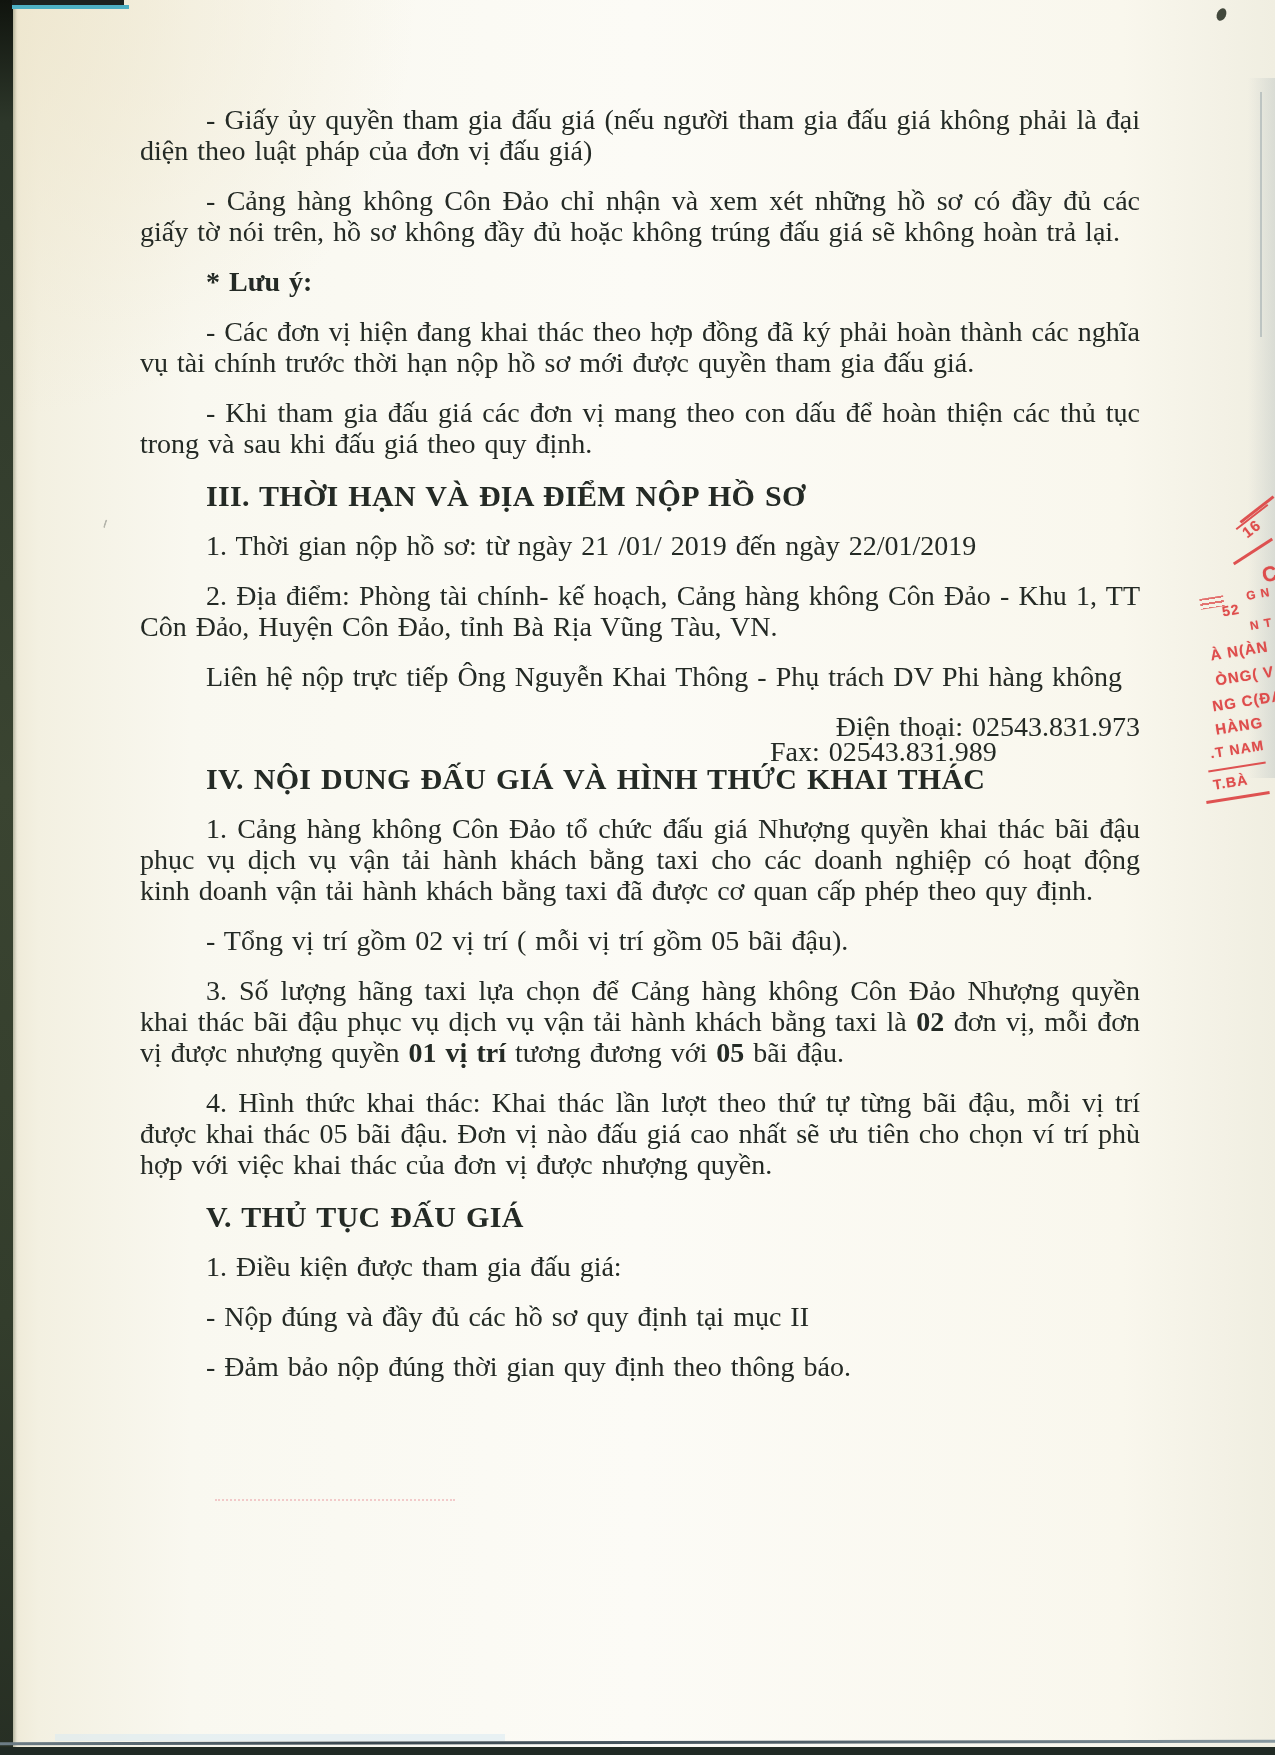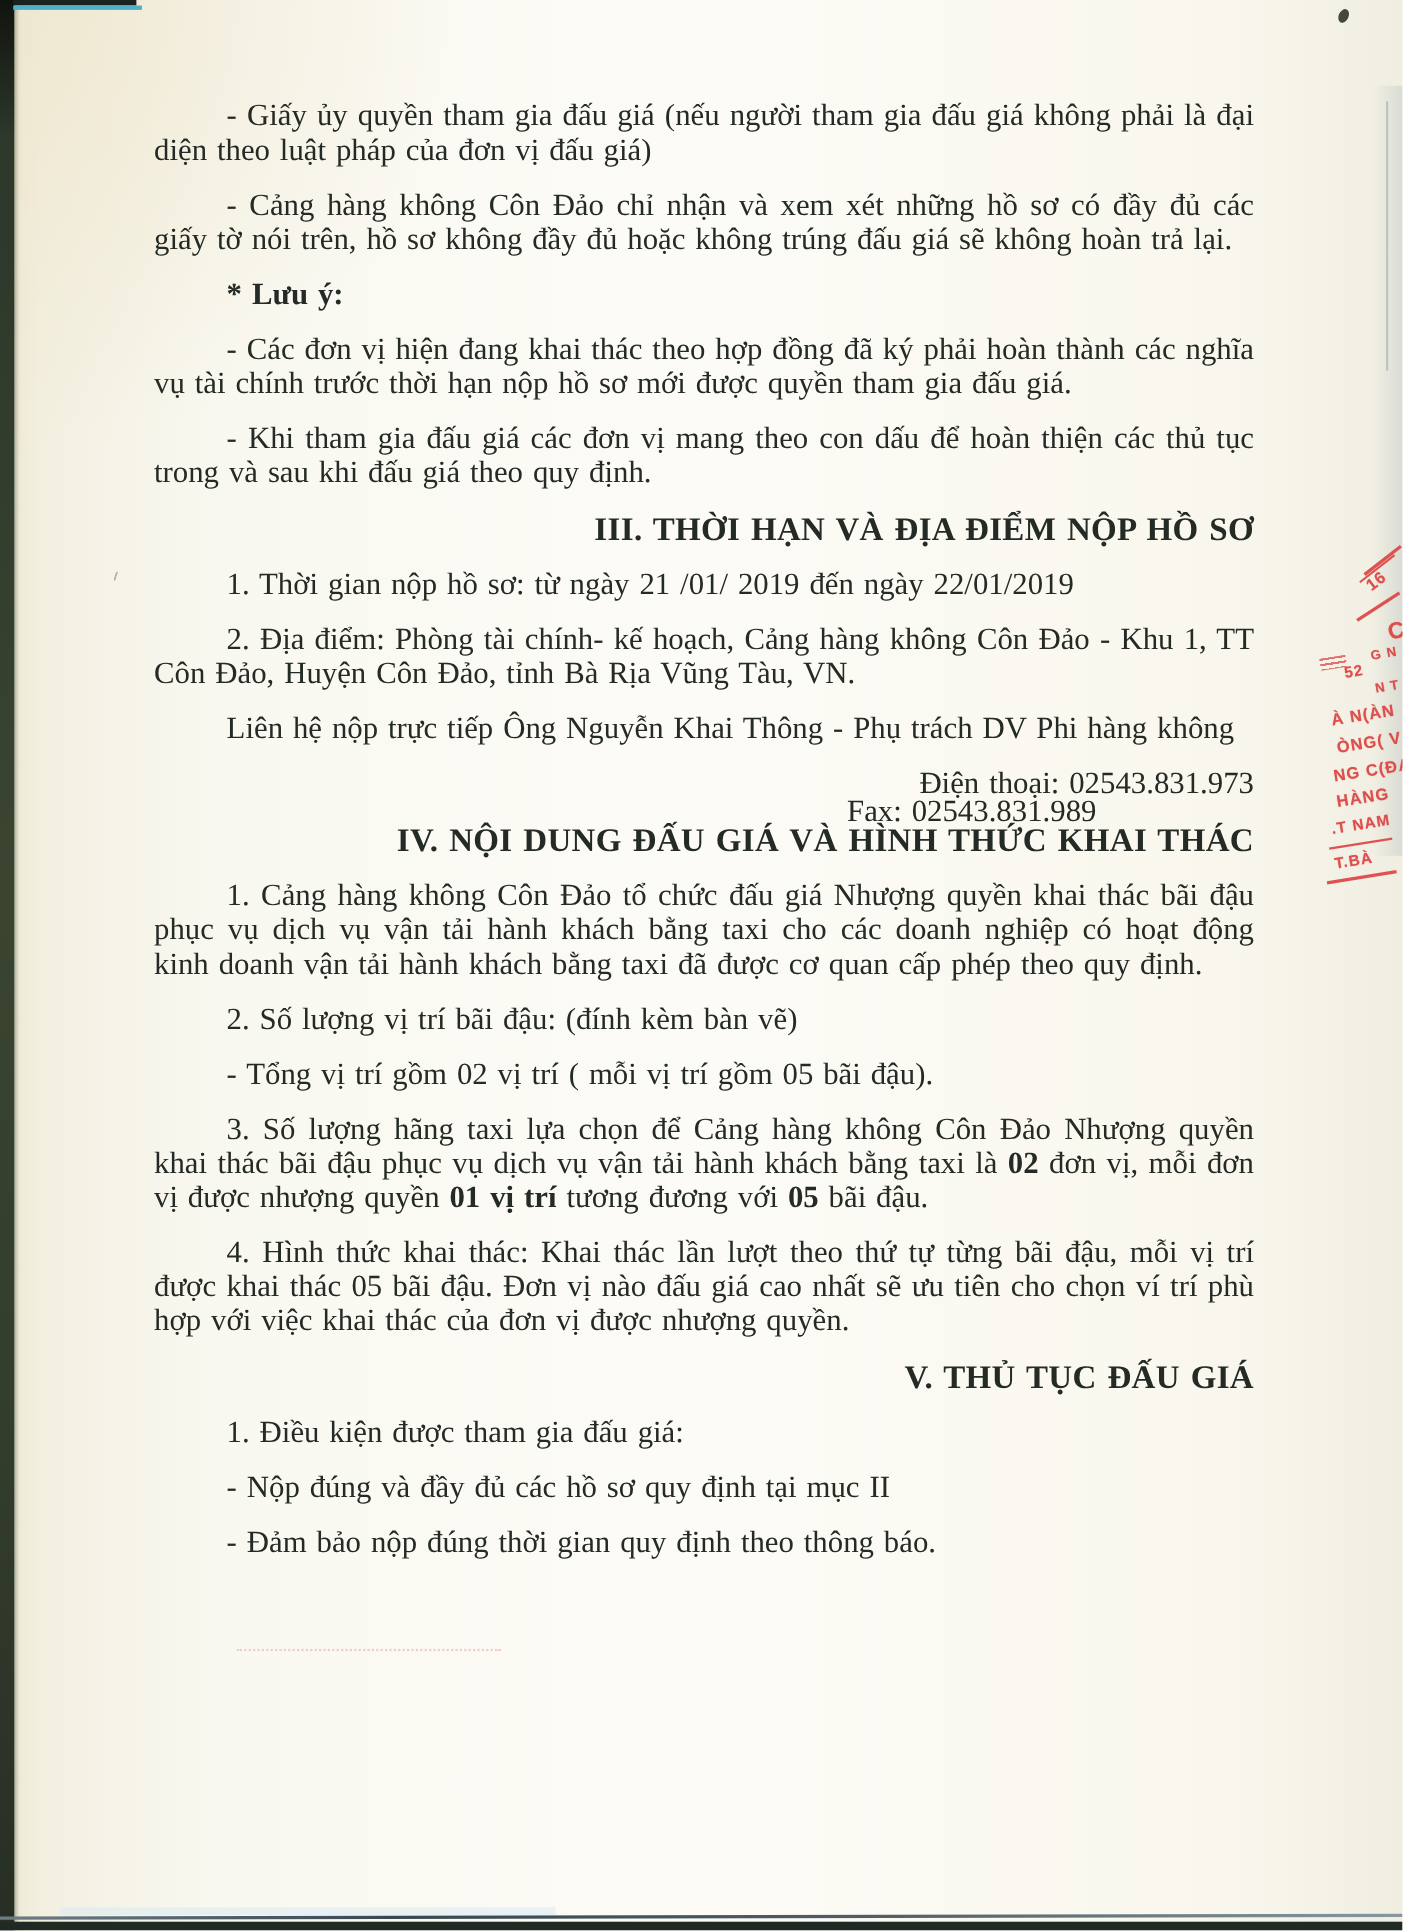--- a/index.html
+++ b/index.html
@@ -26,25 +26,25 @@
     background:linear-gradient(90deg,#6d7d86,#3a474f 28%,#4e5d66 62%,#8798a0);transform:rotate(-.12deg);}
   .bottom-bar{position:absolute;left:0;top:1747px;width:1275px;height:8px;background:#202a24;}
   .speck{position:absolute;left:1217px;top:8px;width:9px;height:13px;background:#42483c;border-radius:50%;transform:rotate(25deg);}
   .stray-mark{position:absolute;left:104px;top:520px;width:5px;height:9px;border-left:2px solid #8a8c84;opacity:.6;transform:rotate(18deg);border-radius:2px;}
   .bleed-line{position:absolute;left:215px;top:1499px;width:240px;height:0;border-top:2px dotted rgba(225,115,125,.35);}
   .curl{position:absolute;left:1248px;top:78px;width:27px;height:700px;
     background:linear-gradient(90deg,rgba(160,175,180,0),rgba(158,173,180,.28));}
   .crease{position:absolute;left:1260px;top:92px;width:2px;height:245px;background:rgba(140,155,162,.45);}
 
   
-  .content{position:absolute;left:140px;top:90px;width:1000px;color:#242a25;
+  .content{position:absolute;left:140px;top:104px;width:1000px;color:#242a25;
     font-size:28px;line-height:31px;text-align:justify;}
   .blk{margin:19px 0 0;text-indent:66px;word-spacing:2px;}
   .blk:first-child{margin-top:0;}
-  .blk.heading{margin-top:21px;font-weight:bold;font-size:30px;letter-spacing:.3px;text-align:right;}
+  .blk.heading{margin-top:21px;font-weight:bold;font-size:30px;letter-spacing:.3px;text-align:left;}
   .blk.note{font-weight:bold;text-align:left;}
   .blk.contact{position:relative;text-align:right;}
   .blk.contact .fax{position:absolute;left:630px;top:0;text-indent:0;margin-top:25px;}
   .blk b{font-weight:bold;}
 
   
   .stamp{position:absolute;left:1206px;top:500px;width:80px;height:312px;color:#dd4040;
     font-family:"Liberation Sans","DejaVu Sans",sans-serif;font-weight:bold;opacity:.92;}
   .stamp .frag{position:absolute;white-space:nowrap;letter-spacing:1px;text-shadow:0 0 1px rgba(221,64,64,.55);}
   .stamp .sline{position:absolute;height:0;border-top:3px solid #dd4545;}
@@ -71,21 +71,20 @@
       <div class="blk note"><b>* Lưu ý:</b></div>
       <div class="blk paragraph"><span>- Các đơn vị hiện đang khai thác theo hợp đồng đã ký phải hoàn thành các nghĩa vụ tài chính trước thời hạn nộp hồ sơ mới được quyền tham gia đấu giá.</span></div>
       <div class="blk paragraph"><span>- Khi tham gia đấu giá các đơn vị mang theo con dấu để hoàn thiện các thủ tục trong và sau khi đấu giá theo quy định.</span></div>
       <div class="blk heading"><b>III. THỜI HẠN VÀ ĐỊA ĐIỂM NỘP HỒ SƠ</b></div>
       <div class="blk paragraph"><span>1. Thời gian nộp hồ sơ: từ ngày 21 /01/ 2019 đến ngày 22/01/2019</span></div>
       <div class="blk paragraph"><span>2. Địa điểm: Phòng tài chính- kế hoạch, Cảng hàng không Côn Đảo - Khu 1, TT Côn Đảo, Huyện Côn Đảo, tỉnh Bà Rịa Vũng Tàu, VN.</span></div>
       <div class="blk paragraph"><span>Liên hệ nộp trực tiếp Ông Nguyễn Khai Thông - Phụ trách DV Phi hàng không</span></div>
       <div class="blk contact"><span>Điện thoại: 02543.831.973</span><span class="fax">Fax: 02543.831.989</span></div>
       <div class="blk heading"><b>IV. NỘI DUNG ĐẤU GIÁ VÀ HÌNH THỨC KHAI THÁC</b></div>
       <div class="blk paragraph"><span>1. Cảng hàng không Côn Đảo tổ chức đấu giá Nhượng quyền khai thác bãi đậu phục vụ dịch vụ vận tải hành khách bằng taxi cho các doanh nghiệp có hoạt động kinh doanh vận tải hành khách bằng taxi đã được cơ quan cấp phép theo quy định.</span></div>
-      <div class="blk paragraph"><span>2. Số lượng vị trí bãi đậu: (đính kèm bàn vẽ)</span></div>
       <div class="blk paragraph"><span>- Tổng vị trí gồm 02 vị trí ( mỗi vị trí gồm 05 bãi đậu).</span></div>
       <div class="blk paragraph"><span>3. Số lượng hãng taxi lựa chọn để Cảng hàng không Côn Đảo Nhượng quyền khai thác bãi đậu phục vụ dịch vụ vận tải hành khách bằng taxi là </span><b>02</b><span> đơn vị, mỗi đơn vị được nhượng quyền </span><b>01 vị trí</b><span> tương đương với </span><b>05</b><span> bãi đậu.</span></div>
       <div class="blk paragraph"><span>4. Hình thức khai thác: Khai thác lần lượt theo thứ tự từng bãi đậu, mỗi vị trí được khai thác 05 bãi đậu. Đơn vị nào đấu giá cao nhất sẽ ưu tiên cho chọn ví trí phù hợp với việc khai thác của đơn vị được nhượng quyền.</span></div>
       <div class="blk heading"><b>V. THỦ TỤC ĐẤU GIÁ</b></div>
       <div class="blk paragraph"><span>1. Điều kiện được tham gia đấu giá:</span></div>
       <div class="blk paragraph"><span>- Nộp đúng và đầy đủ các hồ sơ quy định tại mục II</span></div>
       <div class="blk paragraph"><span>- Đảm bảo nộp đúng thời gian quy định theo thông báo.</span></div>
     </div>
 
   <div class="stamp" id="stamp">

